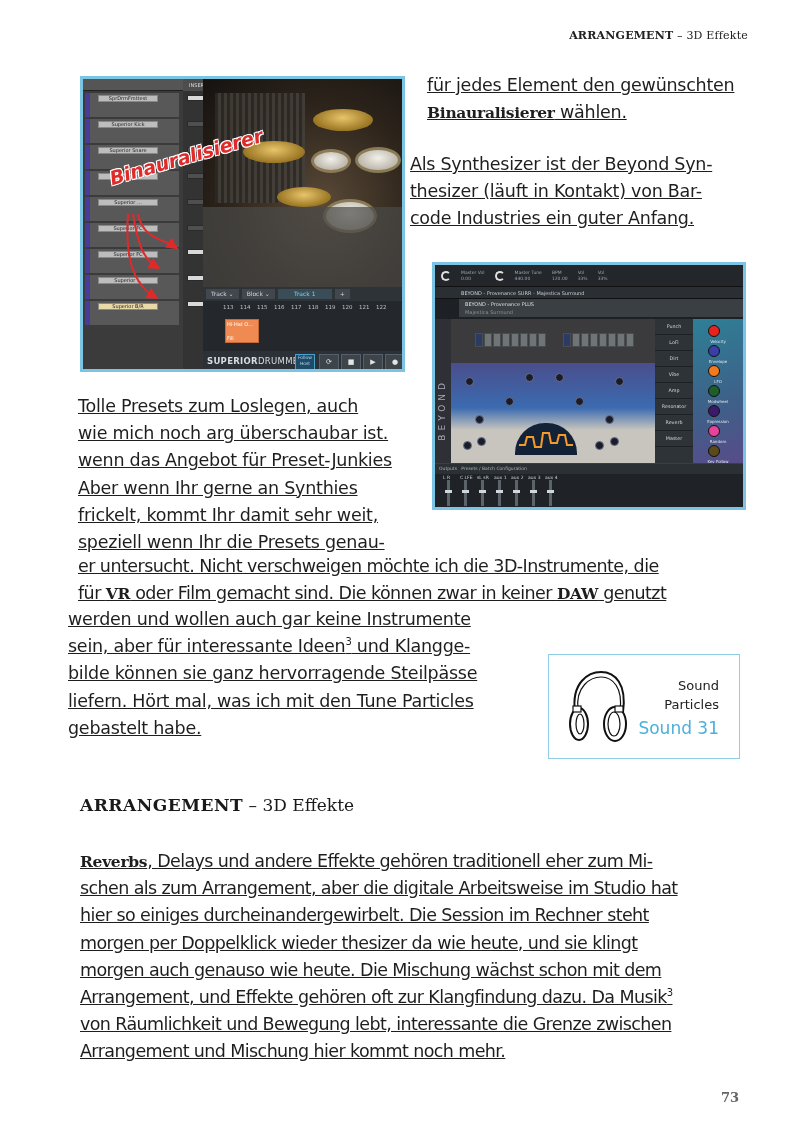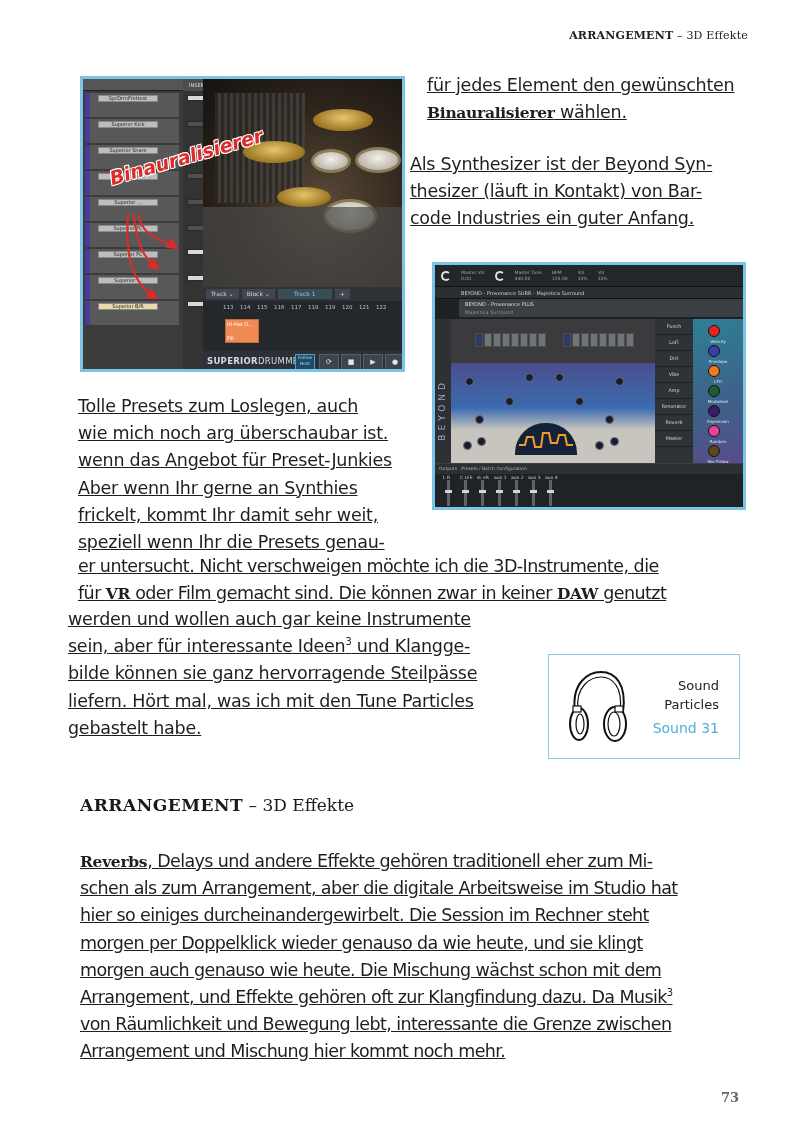--- a/index.html
+++ b/index.html
@@ -79,21 +79,21 @@
   .k-out .hdr { height: 10px; background: #2b3035; color: #a8b0b6; font-size: 4.5px; line-height: 10px; padding-left: 4px; }
   .fader { position: absolute; top: 16px; width: 3px; height: 26px; background: #5b646b; }
   .fader::after { content: ""; position: absolute; left: -2px; top: 10px; width: 7px; height: 3px; background: #d0d6da; }
   .outlbl { position: absolute; top: 11px; color: #c8d0d5; font-size: 4.5px; }
 
   
   #sound-box { position: absolute; left: 548px; top: 626px; width: 192px; height: 105px; border: 1.5px solid #8fcde6; background: #fff; margin-top: 28px; }
   #headphones-icon { position: absolute; left: 16px; top: 13px; width: 66px; height: 76px; }
   .sb-text { position: absolute; right: 20px; top: 21px; text-align: right; font-family: "DejaVu Sans", sans-serif; }
   .sb-l1, .sb-l2 { font-size: 13px; line-height: 19px; color: #222; }
-  .sb-sound { font-size: 14px; line-height: 28px; color: #4ab0dc; }
+  .sb-sound { font-size: 17px; line-height: 28px; color: #4ab0dc; }
 
   .section-heading { position: absolute; left: 80px; top: 795px; font-family: "DejaVu Serif", serif; font-size: 17px; color: #1a1a1a; white-space: nowrap; }
   .section-heading b { font-weight: bold; letter-spacing: 0.5px; }
 
   .page-number { position: absolute; left: 721px; top: 1090px; font-family: "DejaVu Serif", serif; font-weight: bold; font-size: 13px; color: #666; }
 </style>
 </head>
 <body>
 
 <div class="running-head">
@@ -369,20 +369,20 @@
 </div>
 
 <div class="section-heading">
   <b>ARRANGEMENT</b><span> – 3D Effekte</span>
 </div>
 
 <div class="txt" style="left:80px;top:848px;letter-spacing:-0.6px">
   <span class="line"><span class="mono">Reverbs</span><span>, Delays und andere Effekte gehören traditionell eher zum Mi-</span></span>
   <span class="line">schen als zum Arrangement, aber die digitale Arbeitsweise im Studio hat</span>
   <span class="line">hier so einiges durcheinandergewirbelt. Die Session im Rechner steht</span>
-  <span class="line">morgen per Doppelklick wieder genauso da wie heute, und sie klingt</span>
+  <span class="line">morgen per Doppelklick wieder thesizer da wie heute, und sie klingt</span>
   <span class="line">morgen auch genauso wie heute. Die Mischung wächst schon mit dem</span>
   <span class="line"><span>Arrangement, und Effekte gehören oft zur Klangfindung dazu. Da Musik</span><sup>3</sup></span>
   <span class="line">von Räumlichkeit und Bewegung lebt, interessante die Grenze zwischen</span>
   <span class="line">Arrangement und Mischung hier kommt noch mehr.</span>
 </div>
 
 <div class="page-number">73</div>
 
 </body></html>

